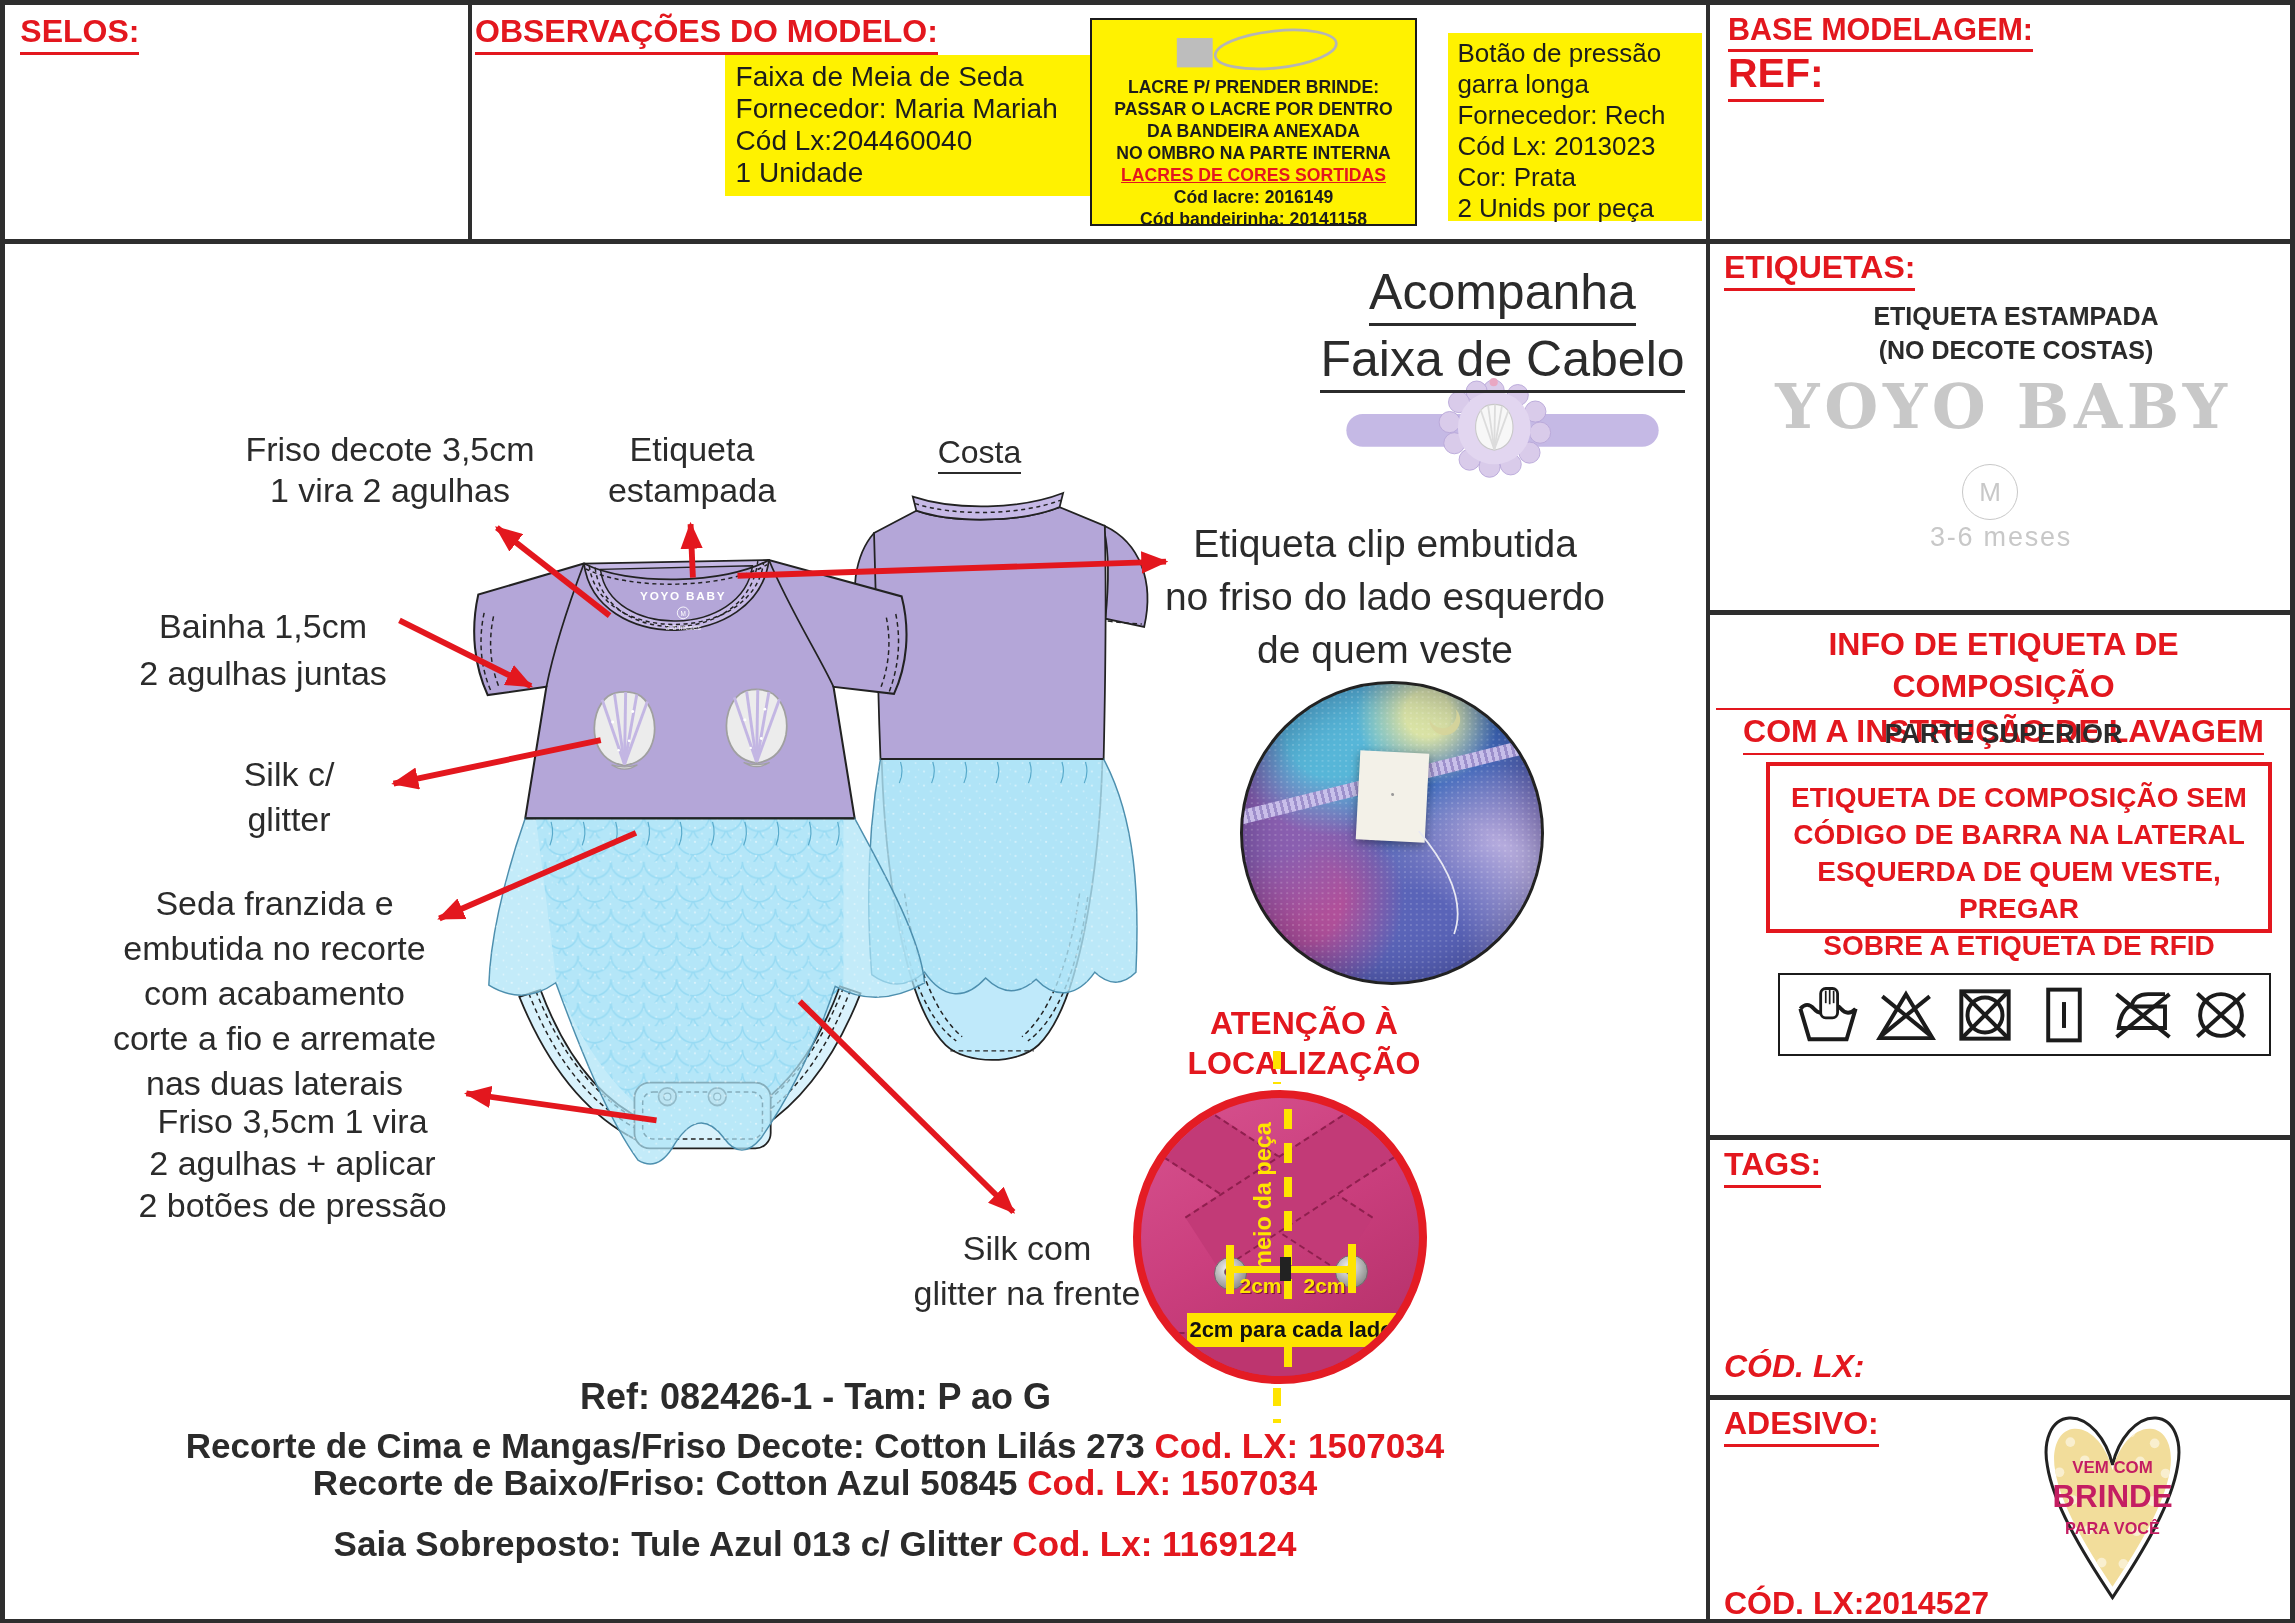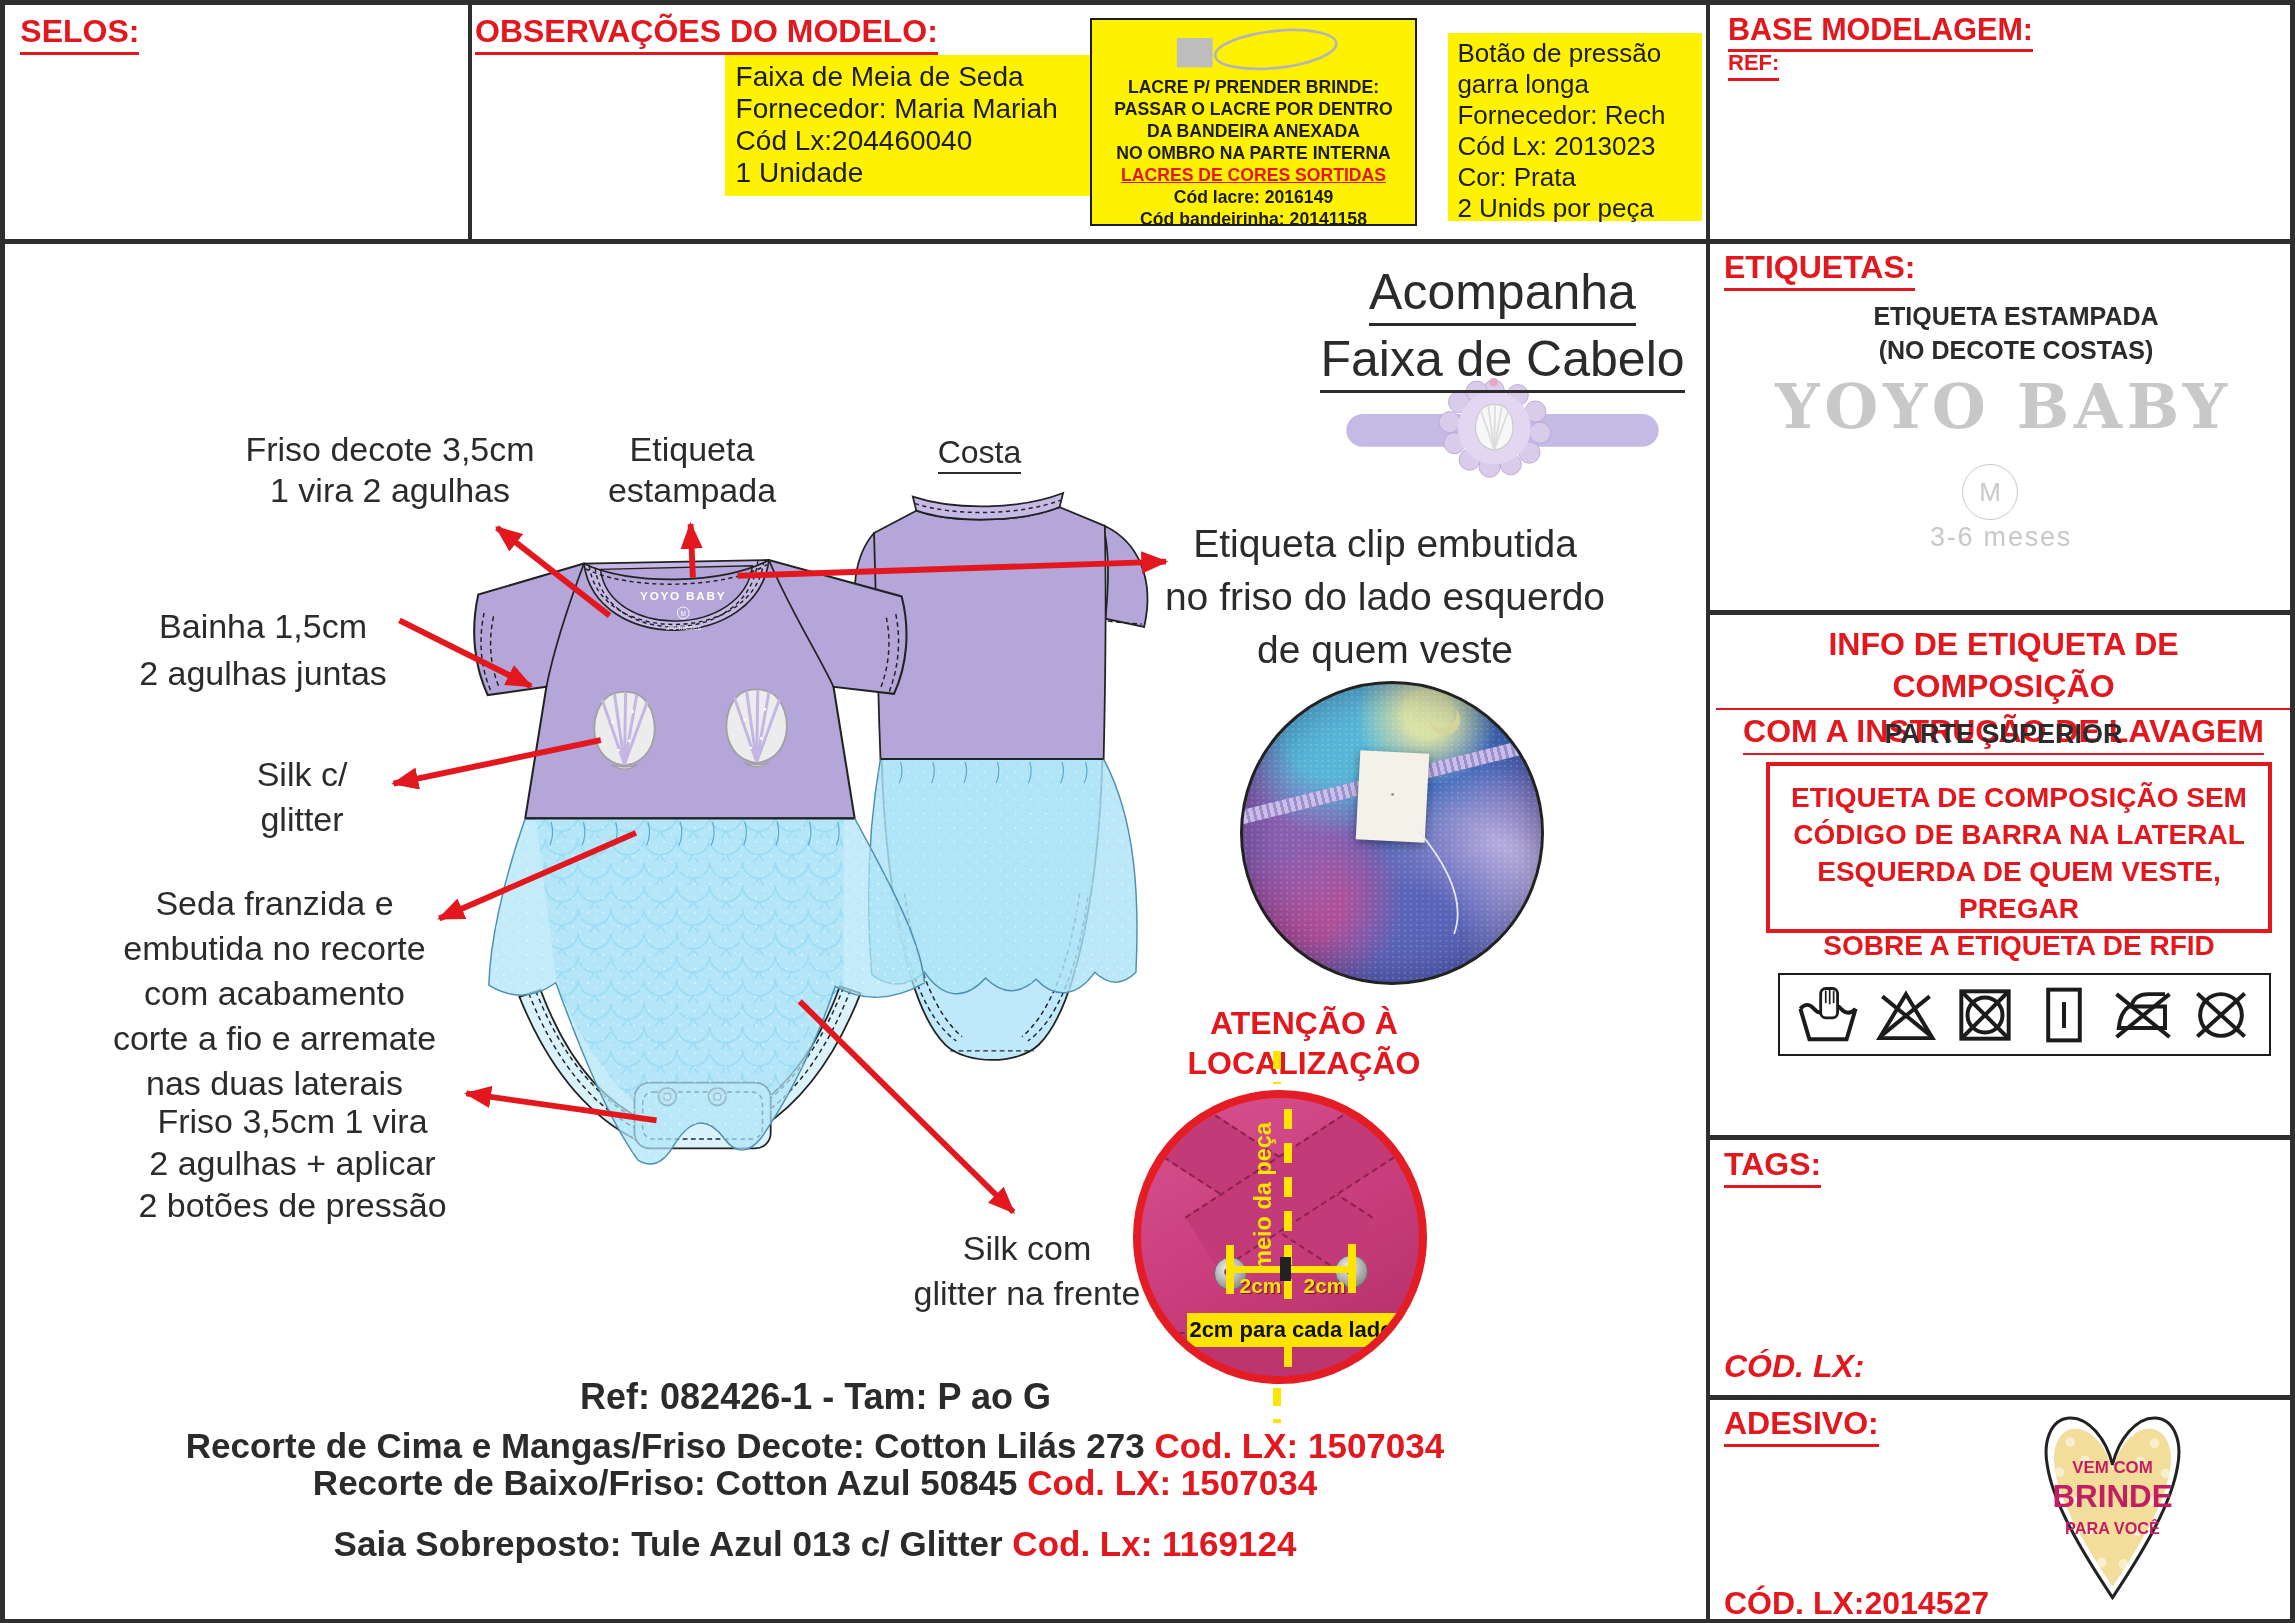--- a/index.html
+++ b/index.html
@@ -58,21 +58,21 @@
   <div class="note" style="left:1443px;top:28px;width:235px;height:179px;padding:4.7px 9.4px;font-size:26px;line-height:31px;">
     <div>Botão de pressão</div>
     <div>garra longa</div>
     <div>Fornecedor: Rech</div>
     <div>Cód Lx: 2013023</div>
     <div>Cor: Prata</div>
     <div>2 Unids por peça</div>
   </div>
 
   <div class="sec-label" style="left:1723px;top:7px;font-size:30.5px;"><span>BASE MODELAGEM:</span></div>
-  <div class="sec-label" style="left:1723px;top:45px;font-size:22px;"><span>REF:</span></div>
+  <div class="sec-label" style="left:1723px;top:45px;font-size:41px;"><span>REF:</span></div>
 
   <svg class="abs" style="left:458px;top:481px;z-index:3;" width="734" height="734" viewBox="0 0 1250 1250">
     <defs>
       <pattern id="scales" width="56" height="40" patternUnits="userSpaceOnUse">
         <rect width="56" height="40" fill="#c9edfb"></rect>
         <g fill="#c9edfb" stroke="#64c3e9" stroke-width="2.5">
           <circle cx="0" cy="40" r="28"></circle>
             <circle cx="56" cy="40" r="28"></circle>
           <circle cx="28" cy="20" r="28"></circle>
           <circle cx="0" cy="0" r="28"></circle>
@@ -240,21 +240,21 @@
       <div>1 vira 2 agulhas</div>
   </div>
   <div class="ann" style="left:599px;top:424px;width:176px;line-height:41px;">
     <div>Etiqueta</div>
       <div>estampada</div>
   </div>
   <div class="ann" style="left:70px;top:598px;width:376px;line-height:47px;">
     <div>Bainha 1,5cm</div>
       <div>2 agulhas juntas</div>
   </div>
-  <div class="ann" style="left:209px;top:747px;width:176px;line-height:45px;">
+  <div class="ann" style="left:196px;top:747px;width:176px;line-height:45px;">
     <div>Silk c/</div>
       <div>glitter</div>
   </div>
   <div class="ann" style="left:70px;top:876px;width:399px;line-height:45px;">
     <div>Seda franzida e</div>
       <div>embutida no recorte</div>
       <div>com acabamento</div>
       <div>corte a fio e arremate</div>
       <div>nas duas laterais</div>
   </div>

